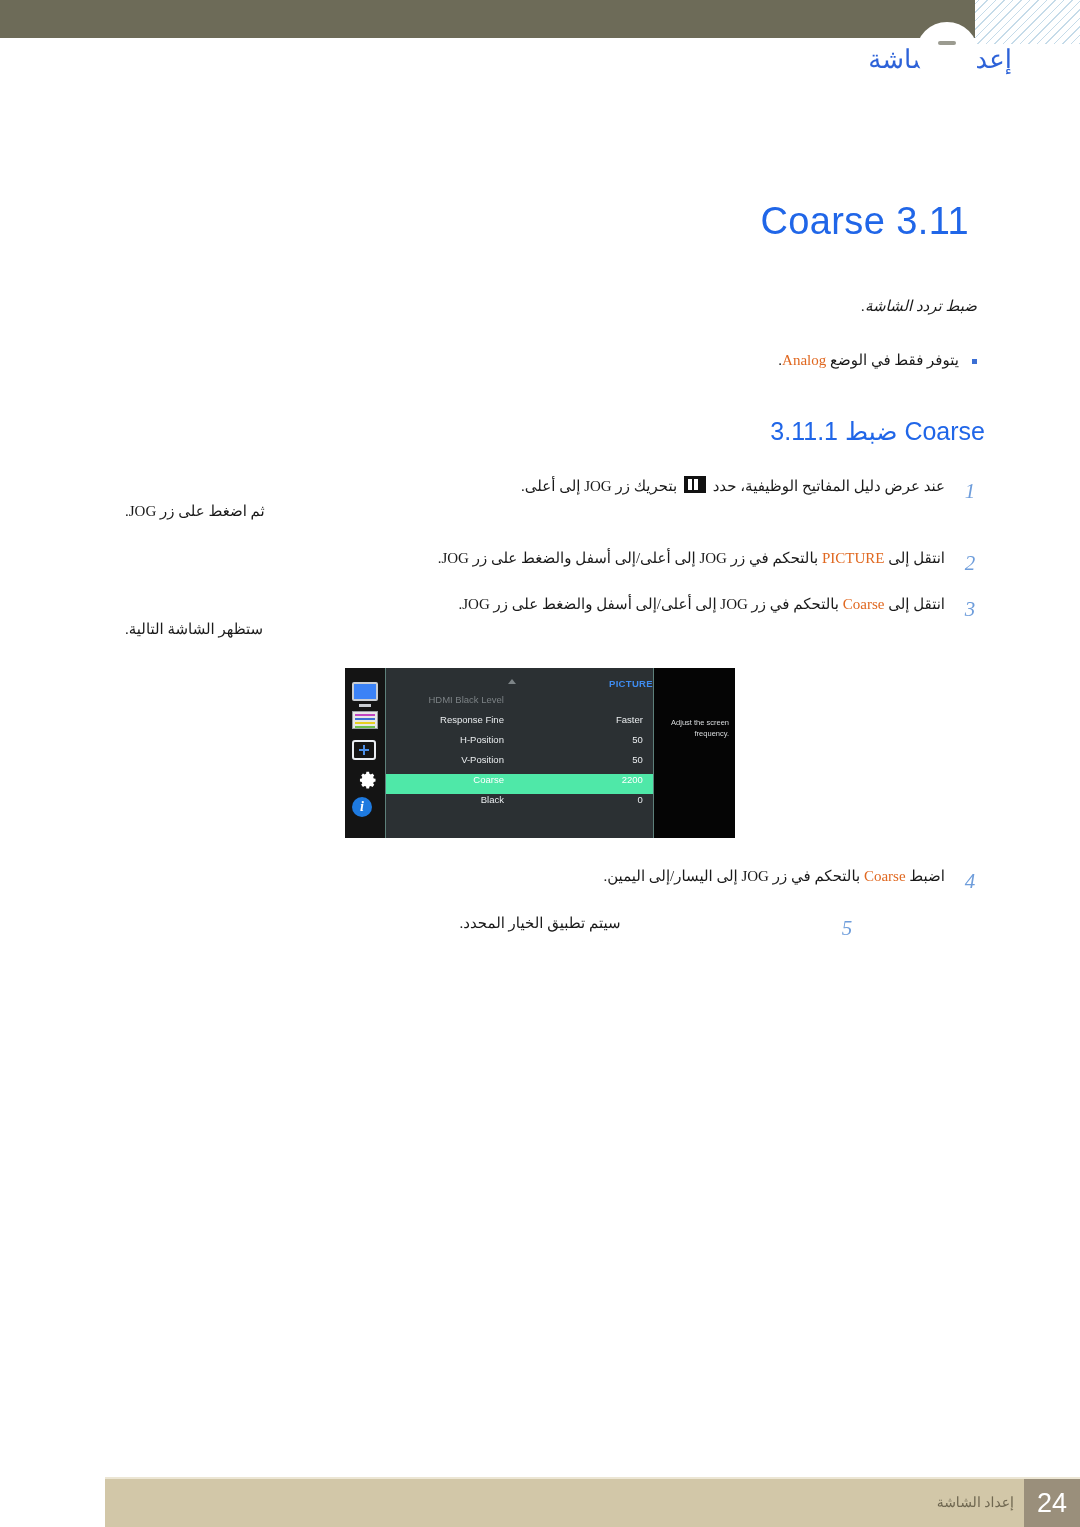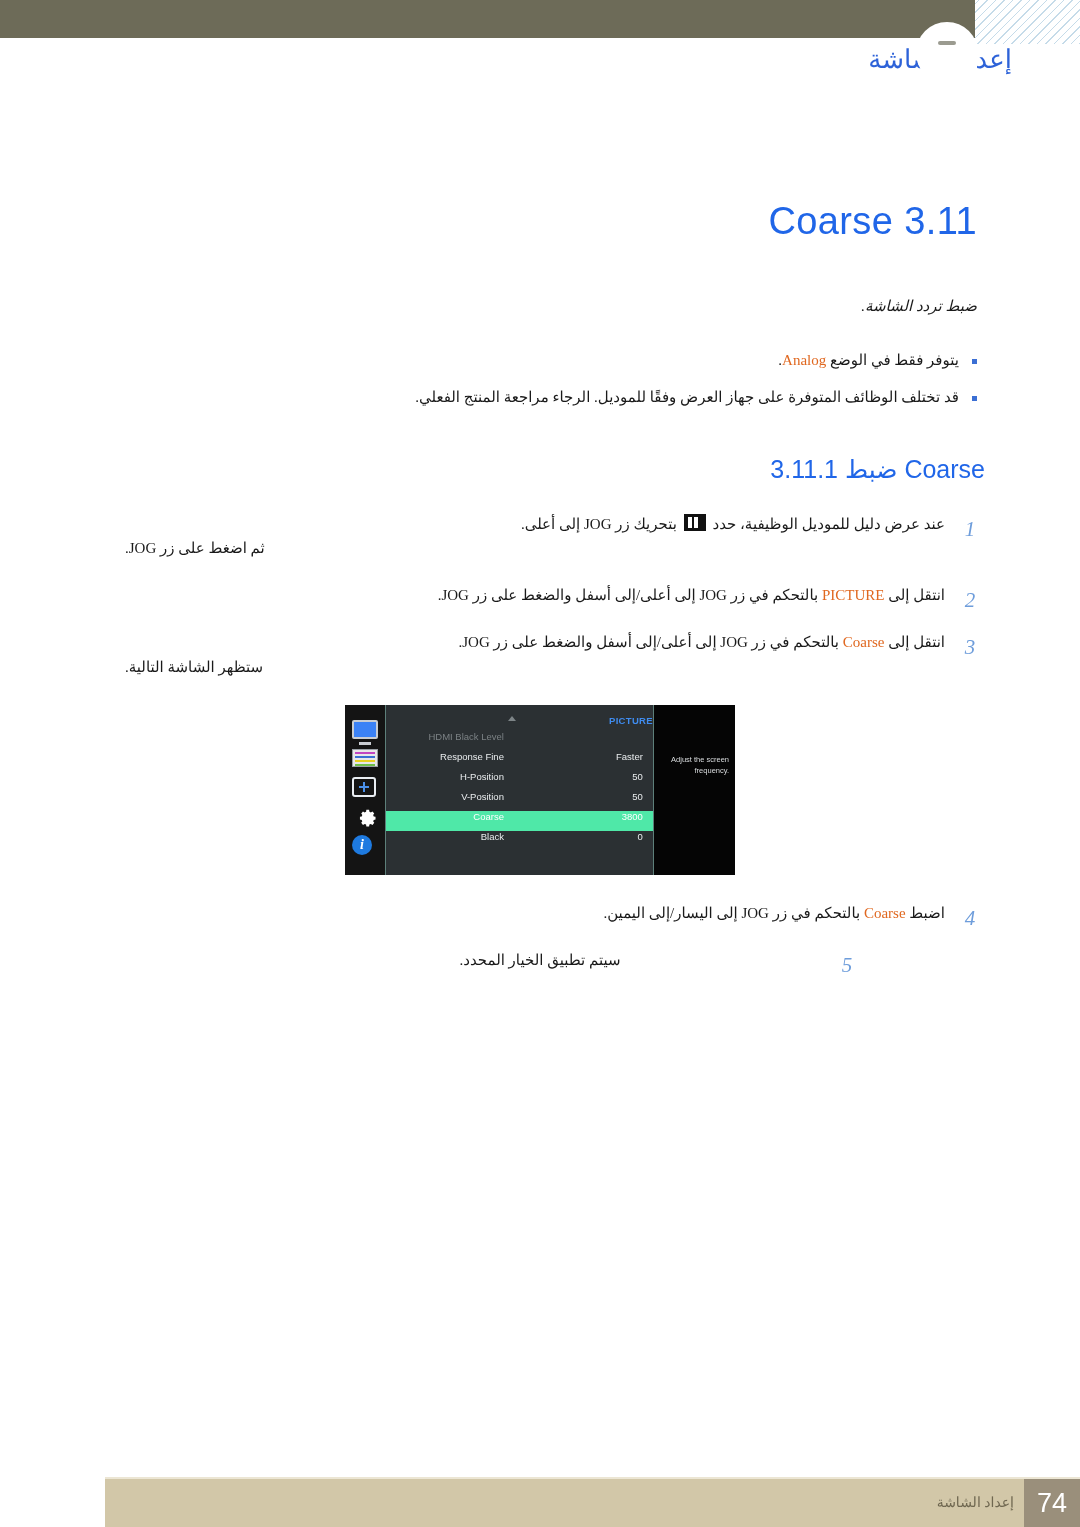--- a/index.html
+++ b/index.html
@@ -84,21 +84,21 @@
   }
 
   .section-title {
     color: #2066e8;
     font-family: "Liberation Sans", sans-serif;
     font-size: 38px;
     font-weight: 400;
     text-align: right;
     direction: ltr;
     padding-left: 0;
-    margin: 0 8px 52px 0;
+    margin: 0 16px 52px 0;
     letter-spacing: 0.4px;
   }
   .section-title .num { margin-right: 0; }
 
   .intro-line {
     font-size: 15px;
     color: #1a1a1a;
     text-align: right;
     margin: 0 8px 30px 0;
     line-height: 1.5;
@@ -372,34 +372,33 @@
 
   <h1 class="section-title">
     <span>Coarse</span>
     <span class="num">3.11</span>
   </h1>
 
   <p class="intro-line">ضبط تردد الشاشة.</p>
 
   <ul class="bullets">
     <li><span>يتوفر فقط في الوضع </span><span class="kw-orange">Analog</span><span>.</span></li>
-    <li><span>قد تختلف الوظائف المتوفرة على جهاز العرض وفقًا للموديل. الرجاء مراجعة المنتج الفعلي.</span></li>
   </ul>
 
   <h2 class="subsection-title">
     <span class="st-en">Coarse</span>
     <span class="st-ar">ضبط</span>
     <span class="st-num">3.11.1</span>
   </h2>
 
   <ol class="steps">
 
     <li class="step">
       <span class="step-num">1</span>
-      <span>عند عرض دليل للموديل الوظيفية، حدد </span><span class="menu-glyph"></span><span> بتحريك زر JOG إلى أعلى.</span>
+      <span>عند عرض دليل المفاتيح الوظيفية، حدد </span><span class="menu-glyph"></span><span> بتحريك زر JOG إلى أعلى.</span>
       <span class="step-line2">ثم اضغط على زر JOG.</span>
     </li>
 
     <li class="step">
       <span class="step-num">2</span>
       <span>انتقل إلى </span><span class="kw-orange">PICTURE</span><span> بالتحكم في زر JOG إلى أعلى/إلى أسفل والضغط على زر JOG.</span>
     </li>
 
     <li class="step">
       <span class="step-num">3</span>
@@ -460,21 +459,21 @@
 
         <div class="osd-row">
           <span class="lbl">V-Position</span>
           <span class="slider"><span class="track"><span style="width: 50%;"></span></span></span>
           <span class="val">50</span>
         </div>
 
         <div class="osd-row highlight">
           <span class="lbl">Coarse</span>
           <span class="slider"><span class="track"><span style="width: 50%;"></span></span></span>
-          <span class="val">3800</span>
+          <span class="val">2200</span>
         </div>
 
         <div class="osd-row">
           <span class="lbl">Black</span>
           <span class="slider"><span class="track"><span style="width: 0%;"></span></span></span>
           <span class="val">0</span>
         </div>
       </div>
 
       <div class="osd-side">Adjust the screen frequency.</div>
@@ -489,14 +488,14 @@
     <li class="step" style="text-align:center;padding-right:0;">
       <span class="step-num" style="right:125px;">5</span>
       <span>سيتم تطبيق الخيار المحدد.</span>
     </li>
   </ol>
 
 </div>
 
 <div class="footer-bar">
   <div class="footer-text">إعداد الشاشة</div>
-  <div class="footer-pagebox">74</div>
+  <div class="footer-pagebox">24</div>
 </div>
 
 </body></html>

